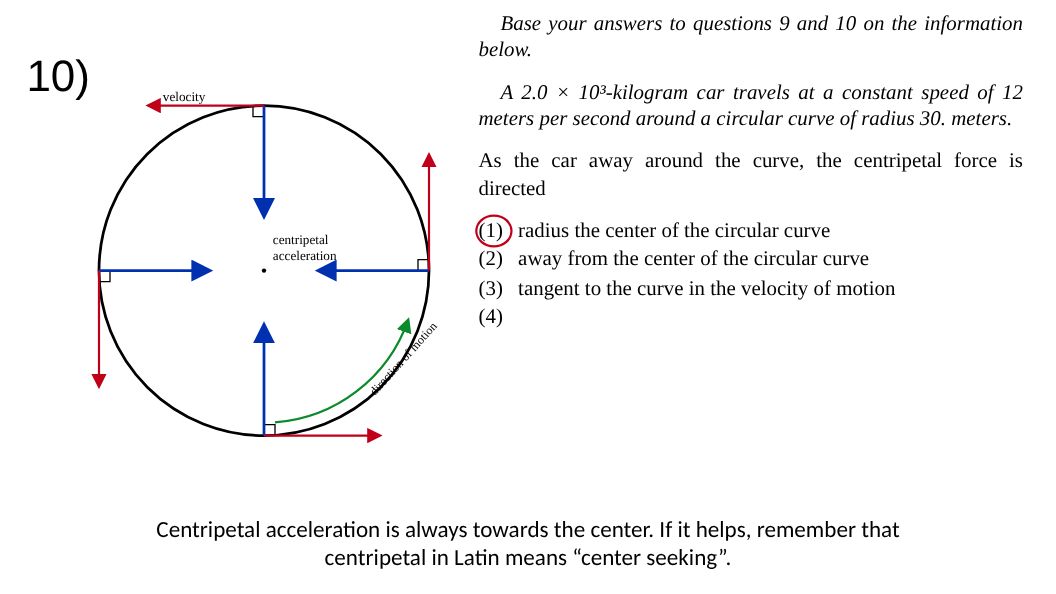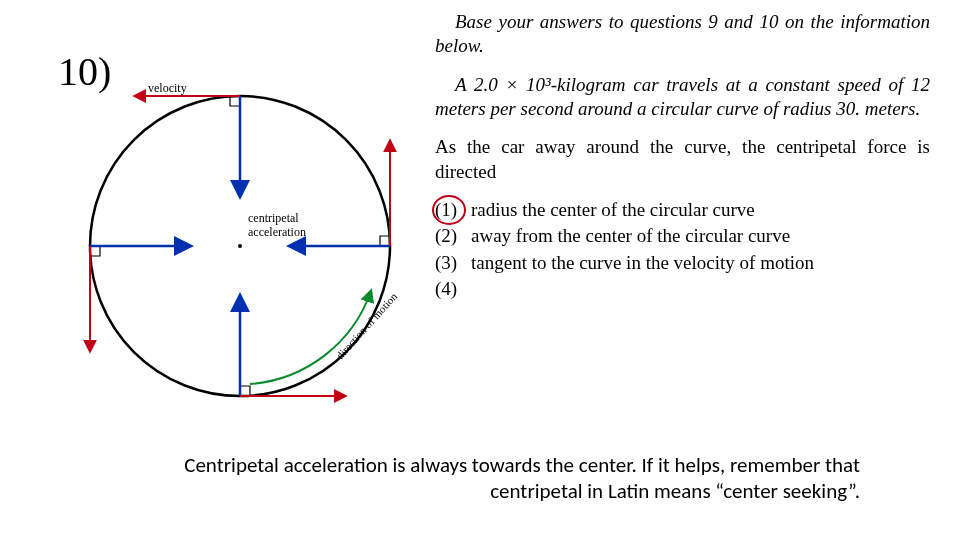--- a/index.html
+++ b/index.html
@@ -14,23 +14,22 @@
   }
   .slide {
     position: relative;
     width: 960px;
     height: 540px;
   }
   .qnum {
     position: absolute;
     left: 24px;
     top: 48px;
-    font-family: Liberation Serif, serif;
+    font-family: Liberation Sans, sans-serif;
     font-size: 40px;
-    margin-left: 34px;
   }
   .diagram {
     position: absolute;
     left: 60px;
     top: 76px;
     width: 370px;
     height: 340px;
   }
   .text-col {
     position: absolute;
@@ -66,24 +65,24 @@
     top: -3px;
     width: 30px;
     height: 26px;
     border: 2.5px solid #c00018;
     border-radius: 50%;
   }
   .bottom-note {
     position: absolute;
     left: 100px;
     right: 100px;
-    top: 452px;
+    top: 468px;
     font-family: Calibri, Arial, sans-serif;
     font-size: 21px;
-    text-align: right;
+    text-align: center;
     line-height: 1.25;
   }
   .velocity-label {
     font-size: 12px;
     font-family: "Times New Roman", serif;
   }
   .centripetal-label {
     font-size: 12px;
     font-family: "Times New Roman", serif;
   }

